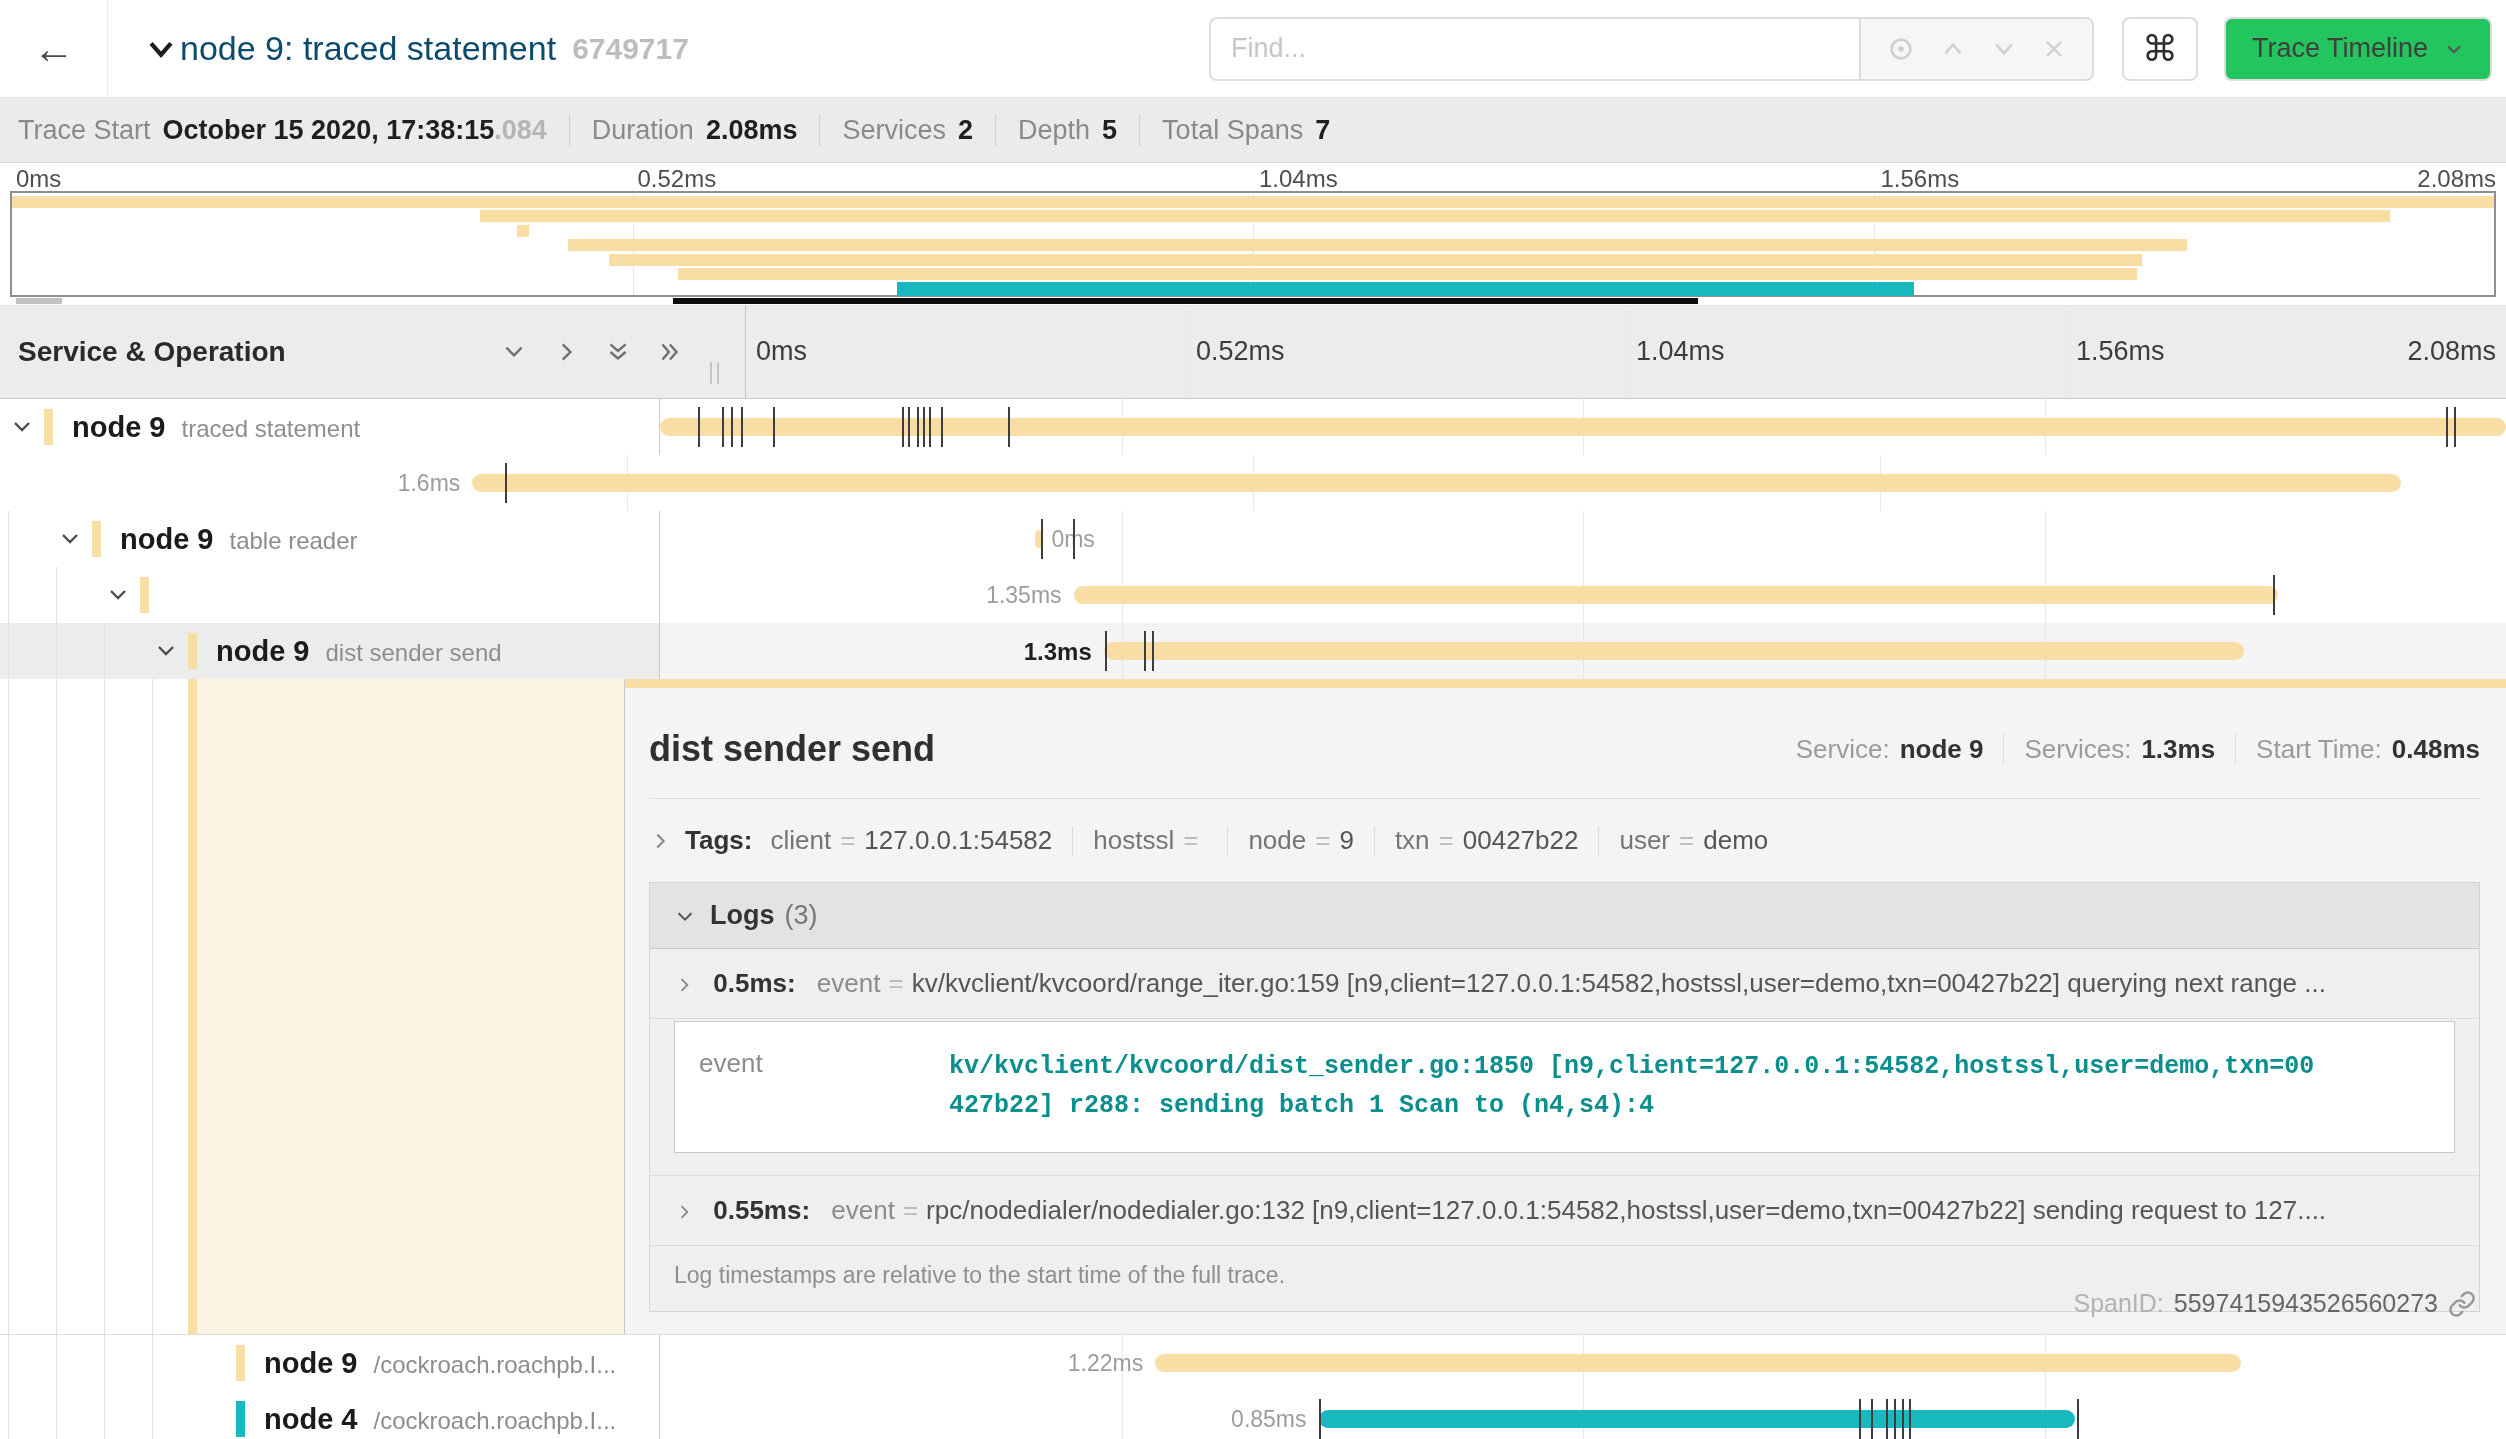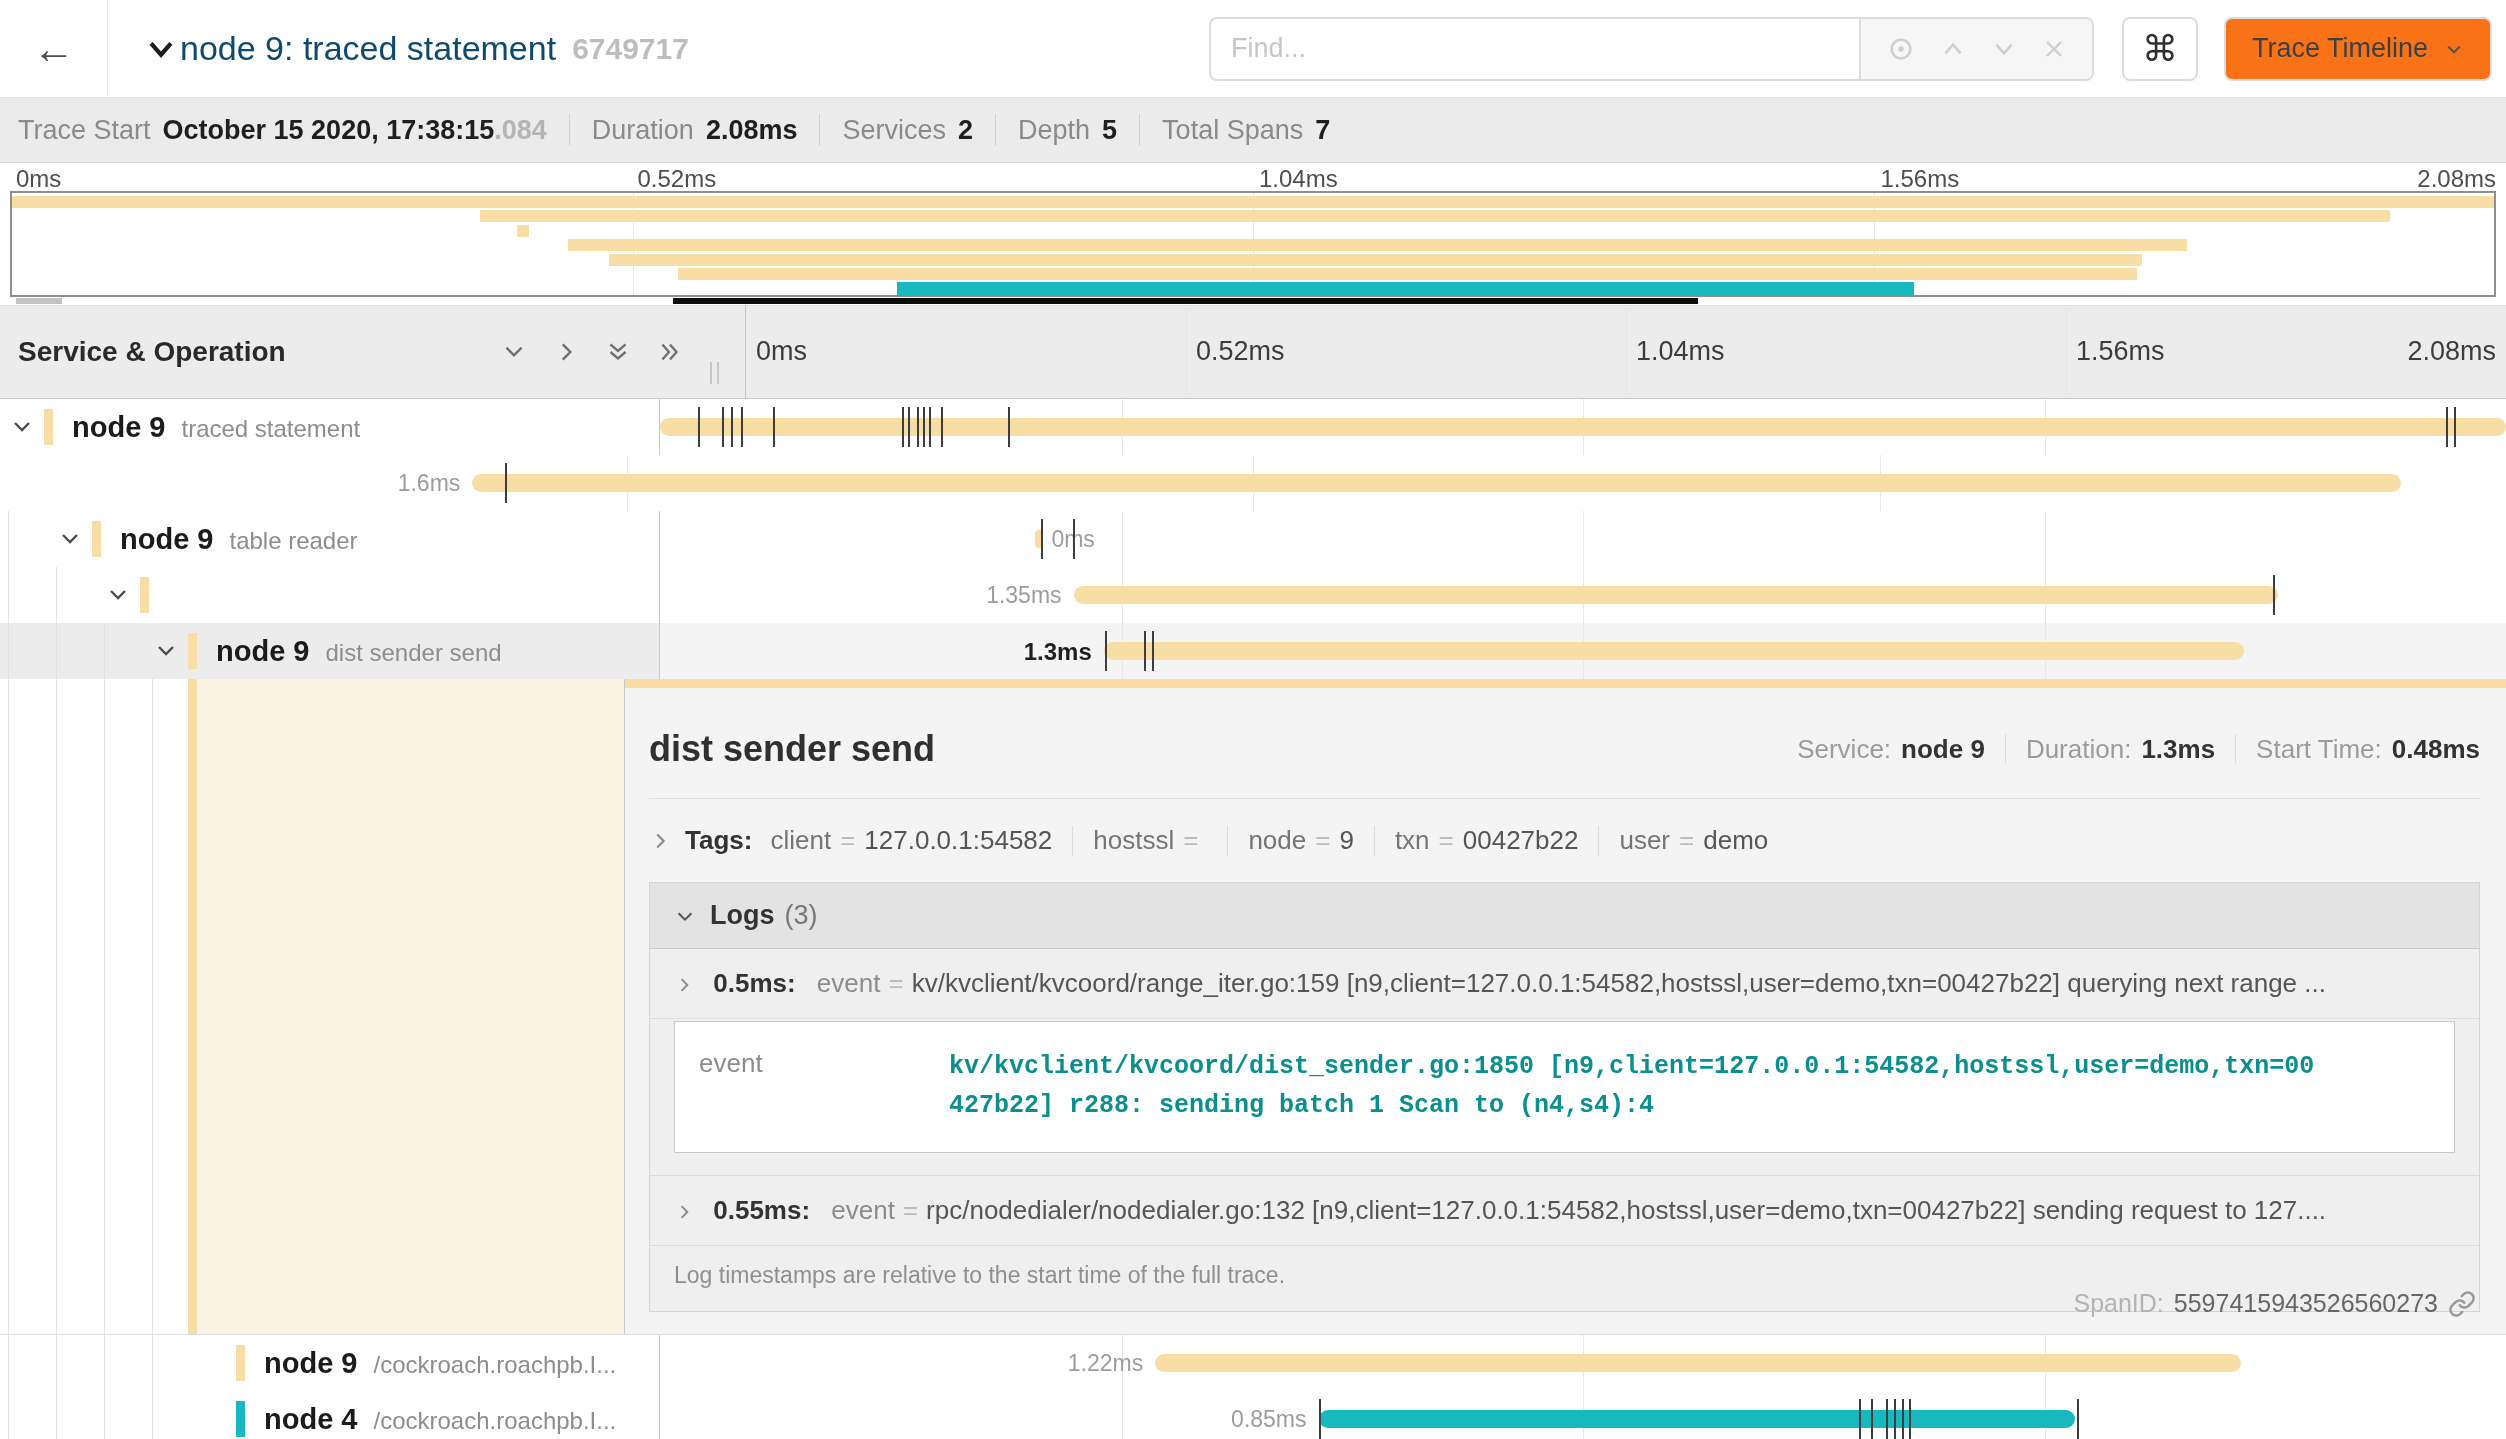--- a/index.html
+++ b/index.html
@@ -11,21 +11,21 @@
   .backbtn{width:108px;height:100%;border-right:1px solid #ececec;display:flex;align-items:center;justify-content:center;font-size:42px;color:#4c4c4c;background:#fff;cursor:pointer}
   .titlechev{margin-left:36px;display:flex;align-items:center}
   .apptitle{font-size:34px;font-weight:400;color:#0c4a6e;margin-left:2px;white-space:nowrap}
   .traceid{font-size:30px;color:#bdbdbd;margin-left:16px;font-weight:700}
   .spacer{flex:1}
   .findgroup{display:flex;height:64px;margin-right:28px}
   .findinput{width:650px;height:64px;border:2px solid #dcdcdc;border-right:none;border-radius:8px 0 0 8px;padding:0 20px;font-size:27px;color:#444;font-family:"Liberation Sans",sans-serif;outline:none}
   .findinput::placeholder{color:#c6c6c6}
   .findsuffix{width:235px;background:#f6f6f6;border:2px solid #dcdcdc;border-radius:0 8px 8px 0;display:flex;align-items:center;justify-content:space-around;padding:0 14px}
   .cmdbtn{width:76px;height:64px;border:2px solid #dcdcdc;border-radius:8px;display:flex;align-items:center;justify-content:center;font-size:36px;color:#2f2f2f;margin-right:26px;background:#fff;cursor:pointer}
-  .ddbtn{height:64px;border:2px solid #dcdcdc;border-radius:8px;display:flex;align-items:center;gap:16px;padding:0 26px;font-size:27px;color:#3f3f3f;background:#f97316;margin-right:14px;cursor:pointer;white-space:nowrap}
+  .ddbtn{height:64px;border:2px solid #dcdcdc;border-radius:8px;display:flex;align-items:center;gap:16px;padding:0 26px;font-size:27px;color:#3f3f3f;background:#22c55e;margin-right:14px;cursor:pointer;white-space:nowrap}
 
   
   .infobar{height:65px;background:#ebebeb;border-bottom:1px solid #d8d8d8;display:flex;align-items:center;padding-left:18px;font-size:27px;white-space:nowrap}
   .infobar .lab{color:#8a8a8a;margin-right:12px}
   .infobar .val{color:#1f1f1f;font-weight:700}
   .infobar .suf{color:#b5b5b5;font-weight:700}
   .vsep2{width:1px;height:32px;background:#cfcfcf;margin:0 22px;flex:none}
 
   
   .minimap{background:#fff}
@@ -367,21 +367,21 @@
     <div class="d-stripe" id="d-stripe" style="background: rgb(248, 222, 164);"></div>
     <div class="d-cream" id="d-cream" style="background: rgb(251, 244, 226);"></div>
   </div>
   <div class="d-right">
     <div class="d-headrow">
       <span class="d-title">dist sender send</span>
       <span class="d-meta">
         <span class="lab">Service:</span>
         <span class="val">node 9</span>
         <span class="vsep"></span>
-        <span class="lab">Duration:</span>
+        <span class="lab">Services:</span>
         <span class="val">1.3ms</span>
         <span class="vsep"></span>
         <span class="lab">Start Time:</span>
         <span class="val">0.48ms</span>
       </span>
     </div>
     <div class="d-divider"></div>
 
     <div class="tagsrow">
       <span>

